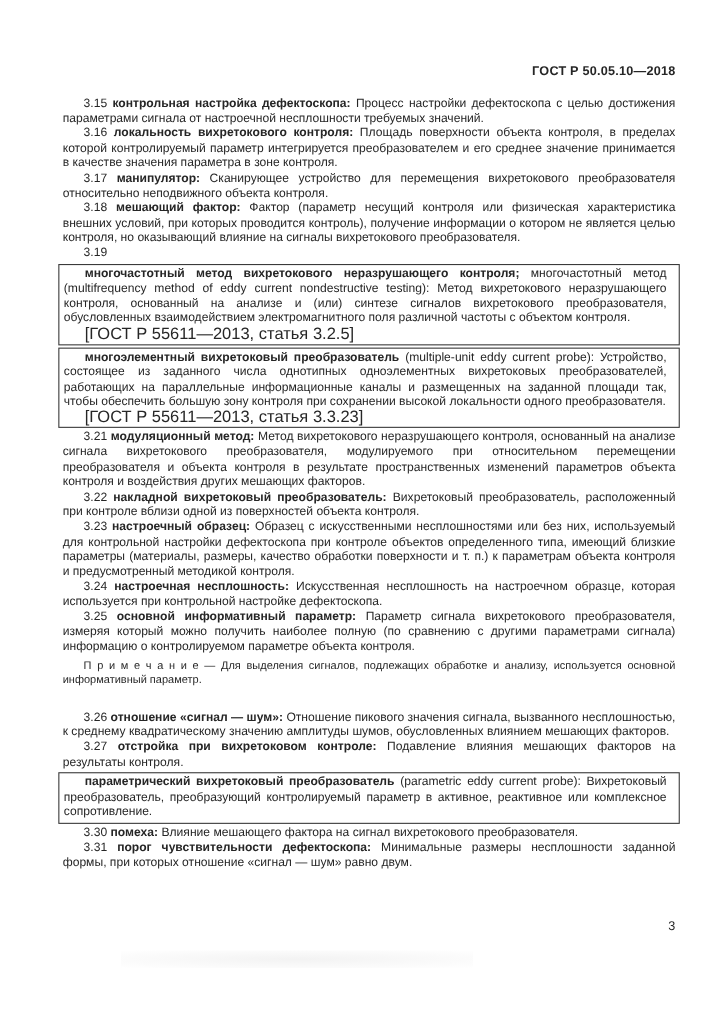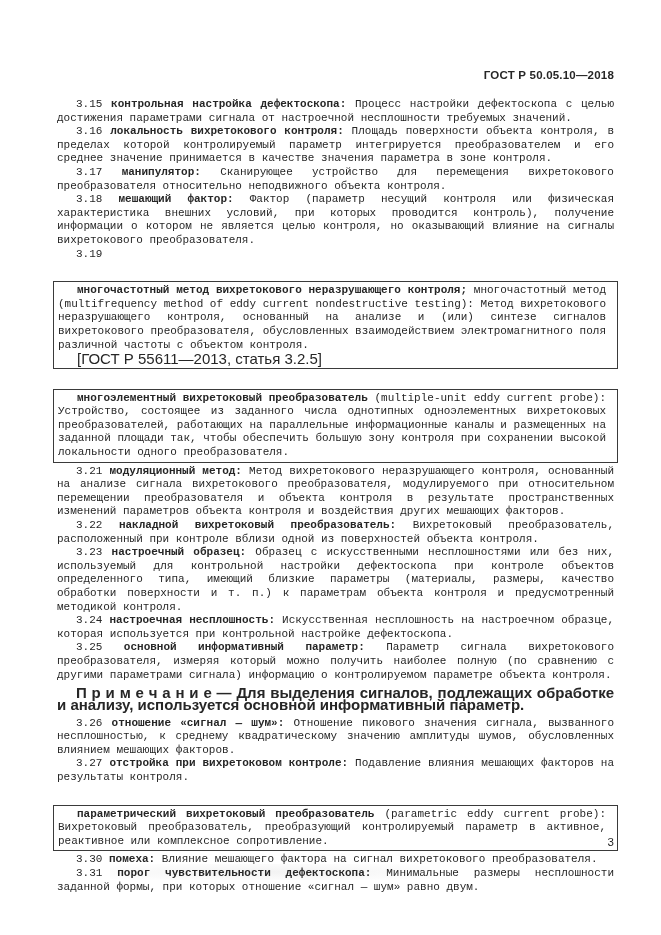--- a/index.html
+++ b/index.html
@@ -10,59 +10,57 @@
     color: #262626;
   }
   .page {
     position: relative;
     width: 661px; height: 935px;
     background: #ffffff;
     overflow: hidden;
   }
   .content {
     position: absolute;
-    left: 57px; top: 68px;
+    left: 57px; top: 58px;
     width: 557px;
   }
   .doc-header {
     text-align: right;
     font-weight: bold;
     font-size: 11.5px;
     line-height: 14px;
     margin-bottom: 16px;
     letter-spacing: 0.2px;
   }
   .para {
     margin: 0;
     font-size: 11px;
     line-height: 13.6px;
     text-align: justify;
     text-indent: 19px;
-    font-family: Liberation Mono, monospace;
   }
   .bold { font-weight: bold; }
   .quote-box {
     border: 1px solid #3a3a3a;
-    margin: 20px -4px 2px -4px;
+    margin: 2px -4px 2px -4px;
     padding: 2px 11px 2px 4px;
   }
   .source-line {
     margin: 0;
     font-size: 15px;
     line-height: 13.6px;
     text-indent: 19px;
     text-align: left;
   }
   .note-para {
-    margin: 5px 0 5px 0;
-    font-size: 15px;
+    margin: 5px 0 21px 0;
+    font-size: 10px;
     line-height: 12.2px;
     text-align: justify;
     text-indent: 19px;
-    font-weight: bold;
   }
   .page-number {
     position: absolute;
     right: 47px;
     top: 836px;
     font-size: 11.5px;
   }
   .scan-smudge {
     position: absolute;
     left: 110px; top: 864px;
@@ -89,20 +87,21 @@
     <p class="para"><span>3.19</span></p>
 
     <div class="quote-box">
       <p class="para"><span class="bold">многочастотный метод вихретокового неразрушающего контроля;</span> <span>многочастотный метод (multifrequency method of eddy current nondestructive testing): Метод вихретокового неразрушающего контроля, основанный на анализе и (или) синтезе сигналов вихретокового преобразователя, обусловленных взаимодействием электромагнитного поля различной частоты с объектом контроля.</span></p>
       <p class="source-line">[ГОСТ Р 55611—2013, статья 3.2.5]</p>
     </div>
 
 
     <div class="quote-box">
       <p class="para"><span class="bold">многоэлементный вихретоковый преобразователь</span> <span>(multiple-unit eddy current probe): Устройство, состоящее из заданного числа однотипных одноэлементных вихретоковых преобразователей, работающих на параллельные информационные каналы и размещенных на заданной площади так, чтобы обеспечить большую зону контроля при сохранении высокой локальности одного преобразователя.</span></p>
+      <p class="source-line">[ГОСТ Р 55611—2013, статья 3.3.23]</p>
     </div>
 
     <p class="para"><span>3.21</span> <span class="bold">модуляционный метод:</span> <span>Метод вихретокового неразрушающего контроля, основанный на анализе сигнала вихретокового преобразователя, модулируемого при относительном перемещении преобразователя и объекта контроля в результате пространственных изменений параметров объекта контроля и воздействия других мешающих факторов.</span></p>
 
     <p class="para"><span>3.22</span> <span class="bold">накладной вихретоковый преобразователь:</span> <span>Вихретоковый преобразователь, расположенный при контроле вблизи одной из поверхностей объекта контроля.</span></p>
 
     <p class="para"><span>3.23</span> <span class="bold">настроечный образец:</span> <span>Образец с искусственными несплошностями или без них, используемый для контрольной настройки дефектоскопа при контроле объектов определенного типа, имеющий близкие параметры (материалы, размеры, качество обработки поверхности и т. п.) к параметрам объекта контроля и предусмотренный методикой контроля.</span></p>
 
     <p class="para"><span>3.24</span> <span class="bold">настроечная несплошность:</span> <span>Искусственная несплошность на настроечном образце, которая используется при контрольной настройке дефектоскопа.</span></p>
 

